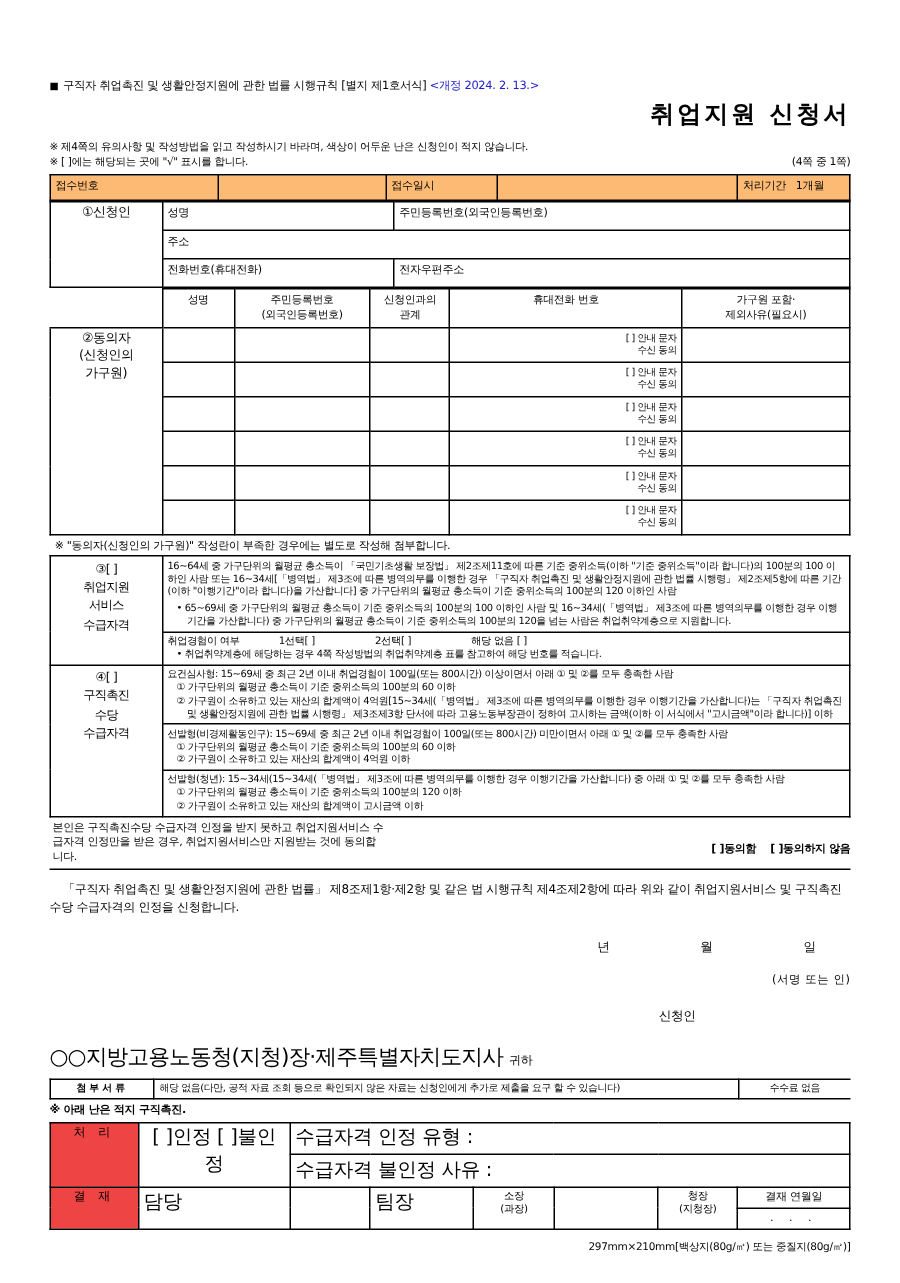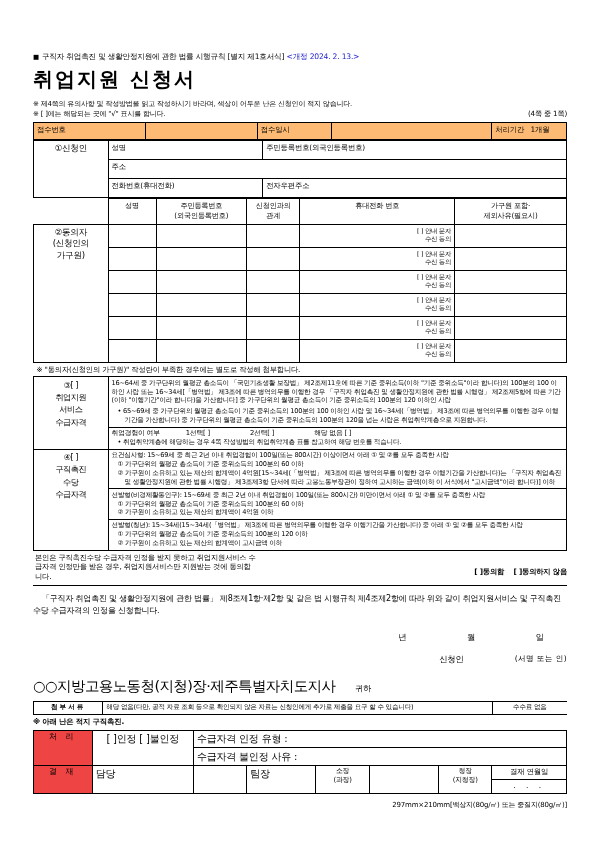--- a/index.html
+++ b/index.html
@@ -33,22 +33,22 @@
   .law-line {
     font-size: 7.6px;
     letter-spacing: -0.2px;
     white-space: nowrap;
     margin-bottom: 4px;
   }
   .law-line .sq { font-size: 6.5px; margin-right: 3px; }
   .law-rev { color: #2222cc; }
 
   .doc-title {
-    text-align: left;
-    font-size: 20px;
+    text-align: right;
+    font-size: 16px;
     font-weight: bold;
     letter-spacing: 2px;
     margin: 3px 0 6px 0;
   }
 
   .notes { font-size: 7px; line-height: 1.45; letter-spacing: -0.2px; }
   .notes .row { white-space: nowrap; }
   .pageno {
     float: right;
     font-size: 7.2px;
@@ -158,44 +158,44 @@
   }
   .datepart span { display: inline-block; }
   .gapm { width: 52px; }
   .signline {
     margin-top: 11px;
     font-size: 8.4px;
     display: flex;
     justify-content: flex-end;
     letter-spacing: -0.2px;
   }
-  .sign-name { padding-right: 51px; }
+  .sign-name { padding-right: 51px; margin-top: 24px; }
   .sign-seal { font-size: 7.6px; letter-spacing: 0.4px; }
 
   .office {
     margin-top: 12px;
     font-size: 14.5px;
     letter-spacing: -0.6px;
     white-space: nowrap;
   }
-  .office .gwiha { font-size: 8px; letter-spacing: -0.2px; padding-left: 20px; }
+  .office .gwiha { font-size: 8px; letter-spacing: -0.2px; padding-left: 4px; }
 
   
   .attach { margin-top: 5px; }
   .attach td { font-size: 6.6px; letter-spacing: -0.25px; vertical-align: middle; }
   .attach .hdr { text-align: center; letter-spacing: 2px; font-weight: bold; }
   .warn {
     font-size: 7.4px;
     font-weight: bold;
     letter-spacing: -0.2px;
     padding: 2px 0 3px 0;
   }
 
   
-  .appr td { font-size: 10px; letter-spacing: -0.2px; vertical-align: middle; }
+  .appr td { font-size: 13px; letter-spacing: -0.2px; vertical-align: middle; }
   .appr .hdr {
     background: #ef4444;
     text-align: center;
     letter-spacing: 3px;
     font-size: 8px;
   }
   .appr .tall { height: 21px; }
   .appr .sm { font-size: 6.9px; text-align: center; line-height: 1.2; }
   .appr .datehdr { text-align: center; border-bottom: 0.6px solid #000; font-size: 7.4px; }
   .appr .datecell { text-align: center; font-size: 7.4px; letter-spacing: 4px; }

